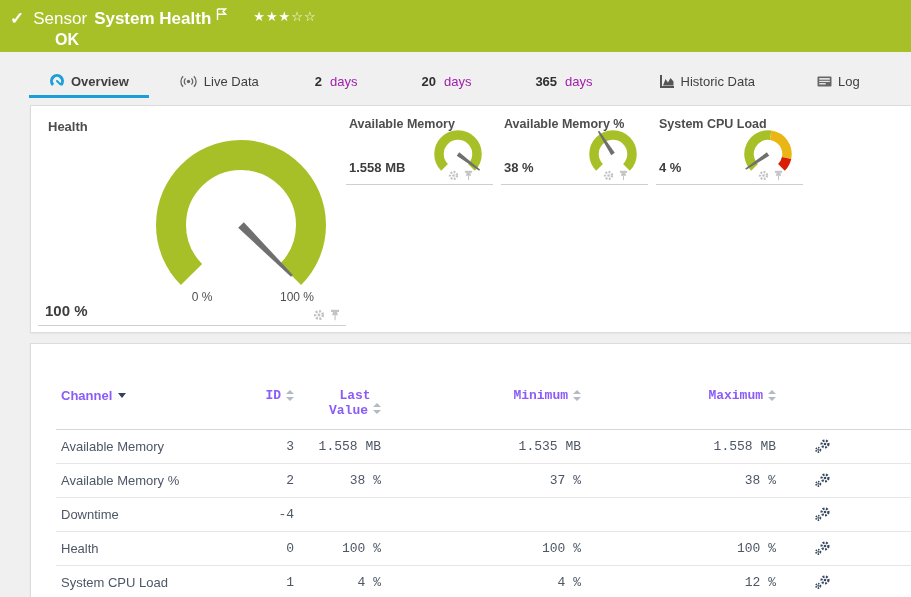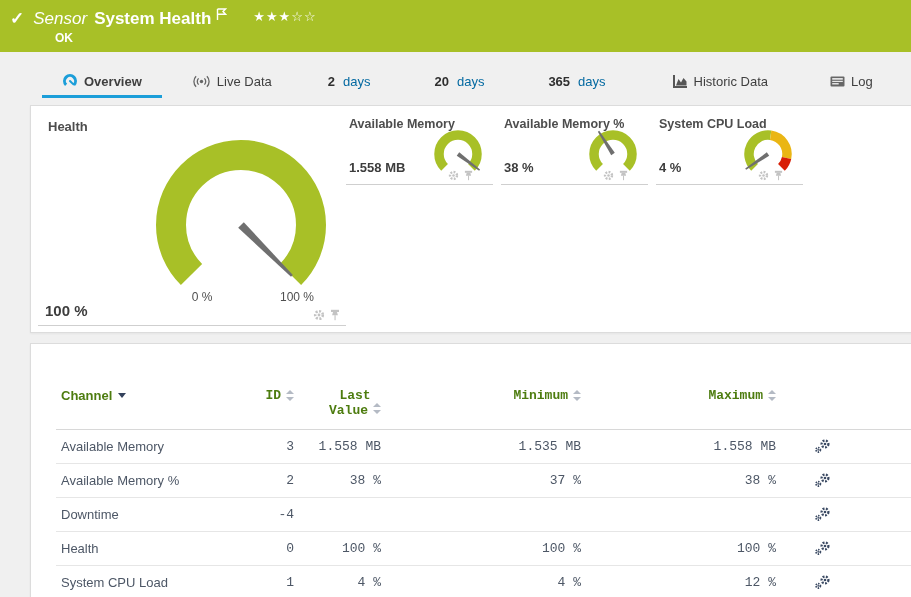--- a/index.html
+++ b/index.html
@@ -3,33 +3,33 @@
 <meta charset="utf-8">
 <style>
   * { margin:0; padding:0; box-sizing:border-box; }
   body { font-family:"Liberation Sans", sans-serif; background:#e9e9e9; }
   .stage { position:relative; width:911px; height:597px; background:#f0f0f0; overflow:hidden; }
 
   
   .hdr { position:absolute; top:0; left:0; width:911px; height:52px; background:#a8c027; color:#fff; }
   .hdr-row { position:absolute; top:8px; left:10px; display:flex; align-items:center; }
   .hdr-check { font-size:17px; font-weight:bold; margin-right:9px; }
-  .hdr-kind { font-style:italic; font-size:17px; margin-right:7px; }
+  .hdr-kind { font-size:17px; margin-right:7px; }
   .hdr-title { font-size:17px; font-weight:bold; }
   .hdr-flag { margin:-6px 0 0 5px; }
   .hdr-stars { margin-left:26px; font-size:13px; letter-spacing:1px; margin-top:-4px; }
-  .hdr-status { position:absolute; top:31px; left:55px; font-size:12px; font-weight:bold; }
-
-  
-  .tabs { position:absolute; top:52px; left:13px; width:817px; height:46px; display:flex; align-items:flex-end; }
+  .hdr-status { position:absolute; top:31px; left:55px; font-size:16px; font-weight:bold; }
+
+  
+  .tabs { position:absolute; top:52px; left:0; width:817px; height:46px; display:flex; align-items:flex-end; }
   .tab { display:flex; align-items:center; gap:6px; font-size:13px; color:#3f3f3f; padding:6px 20px 9px 20px; cursor:pointer; white-space:nowrap; }
   .tab .t-ico { display:inline-flex; }
   .tab.active { font-weight:bold; border-bottom:3px solid #1b9ed9; padding-bottom:6px; }
   .tab .num { font-weight:bold; color:#2f2f2f; margin-right:2px; }
-  .tab .days { color:#0369a1; }
+  .tab .days { color:#a21caf; }
 
   
   .card { position:absolute; left:30px; width:883px; background:#fff; border:1px solid #dcdcdc; box-shadow:0 1px 2px rgba(0,0,0,.05); }
   .card-gauges { top:105px; height:228px; }
   .card-table  { top:343px; height:256px; }
 
   
   .g-title { position:absolute; font-size:13px; font-weight:bold; color:#4d4d4d; }
   .primary-title { top:13px; left:17px; }
   .big-gauge-svg { position:absolute; left:115px; top:27px; overflow:visible; }
@@ -46,21 +46,21 @@
   .mini-0 { left:315px; } .mini-1 { left:470px; } .mini-2 { left:625px; }
   .mini-cell::after { content:""; position:absolute; left:0; right:8px; bottom:0; border-bottom:1px solid #cfcfcf; }
   .mini-title { position:absolute; top:6px; left:3px; font-size:12.5px; font-weight:bold; color:#4d4d4d; white-space:nowrap; }
   .mini-gauge-svg { position:absolute; left:84px; top:17px; overflow:visible; }
   .mini-value { position:absolute; left:3px; top:49px; font-size:13px; font-weight:bold; color:#3d3d3d; }
   .mini-icons { right:28px; top:56px; }
 
   
   .tbl { padding:44px 0 0 25px; }
   .t-grid { display:grid; grid-template-columns:178px 60px 87px 200px 195px 92px; align-items:start; }
-  .t-head { height:42px; border-bottom:1px solid #d8d8d8; color:#4d7c0f; font-size:13px; font-weight:bold; }
+  .t-head { height:42px; border-bottom:1px solid #d8d8d8; color:#8b5cf6; font-size:13px; font-weight:bold; }
   .t-row { height:34px; border-bottom:1px solid #e6e6e6; color:#4d5766; font-size:13px; align-items:center; }
   .c-ch { text-align:left; padding-left:5px; }
   .c-num { text-align:right;font-family:Liberation Mono, monospace; }
   .c-ico { text-align:center; }
   .th { display:flex; align-items:center; }
   .th.right { justify-content:flex-end; }
   .lastval-block { display:inline-block; text-align:center; line-height:15px; }
   .sort { display:inline-block; width:8px; height:11px; position:relative; margin-left:5px; }
   .sort::before { content:""; position:absolute; top:0; left:0; border-left:4px solid transparent; border-right:4px solid transparent; border-bottom:4.5px solid #b4bac4; }
   .sort::after  { content:""; position:absolute; bottom:0; left:0; border-left:4px solid transparent; border-right:4px solid transparent; border-top:4.5px solid #b4bac4; }

